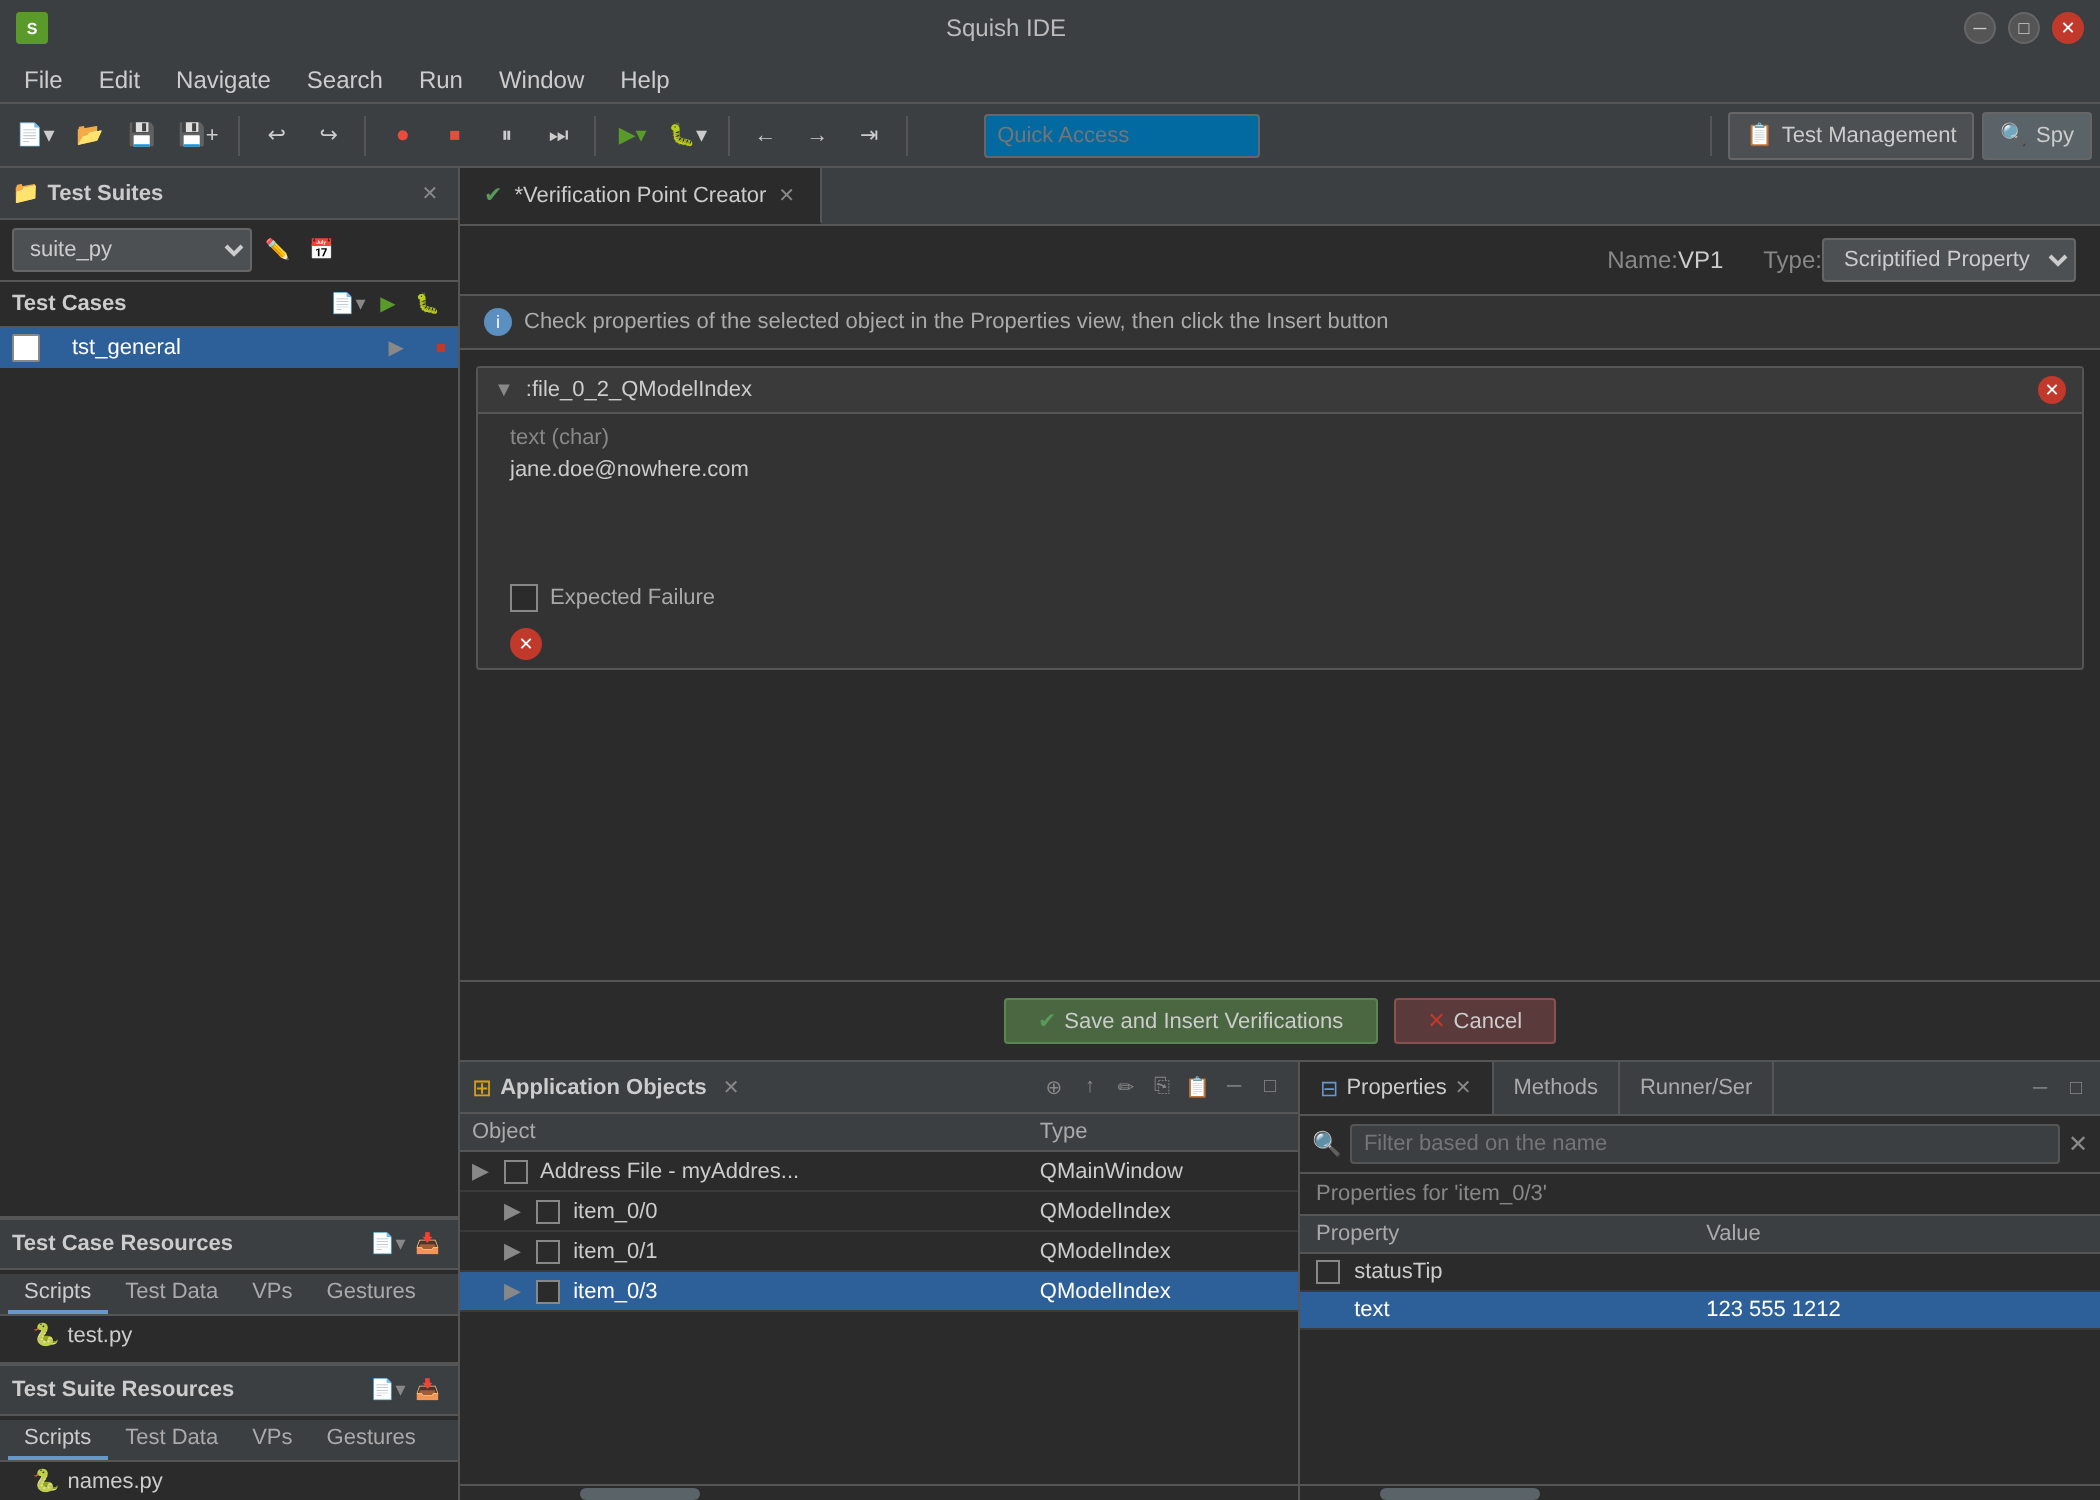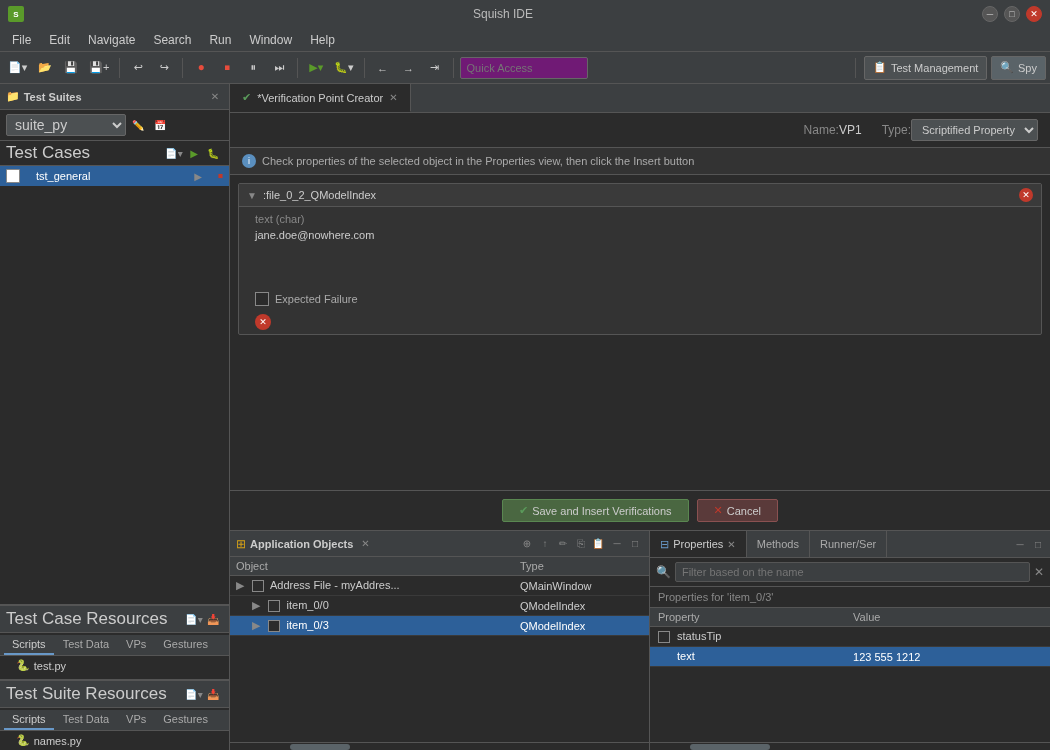--- a/index.html
+++ b/index.html
@@ -12,41 +12,41 @@
     #title-bar .win-btn.close { background: #c0392b; border-color: #c0392b; color: #fff; }
 
     
     #menu-bar { background: #3c3f41; color: #ccc; height: 24px; display: flex; align-items: center; padding: 0 4px; gap: 2px; border-bottom: 1px solid #555; }
     #menu-bar .menu-item { padding: 2px 8px; cursor: pointer; font-size: 12px; color: #ccc; }
 
     
     #toolbar { background: #3c3f41; height: 32px; display: flex; align-items: center; padding: 0 4px; gap: 2px; border-bottom: 1px solid #555; }
     .tb-btn { height: 24px; min-width: 24px; border: 1px solid transparent; background: transparent; cursor: pointer; display: flex; align-items: center; justify-content: center; font-size: 11px; color: #ccc; border-radius: 2px; padding: 0 3px; }
     .tb-sep { width: 1px; height: 20px; background: #555; margin: 0 4px; }
-    #quick-access { background: #701a75; border: 1px solid #666; color: #ccc; height: 22px; width: 128px; padding: 0 6px; font-size: 11px; border-radius: 2px; }
+    #quick-access { background: #0369a1; border: 1px solid #666; color: #ccc; height: 22px; width: 138px; padding: 0 6px; font-size: 11px; border-radius: 2px; margin-left: 32px; }
     .tb-right { margin-left: auto; display: flex; align-items: center; gap: 4px; }
     .tb-action-btn { background: #4c5052; border: 1px solid #666; color: #ccc; height: 24px; padding: 0 8px; font-size: 11px; cursor: pointer; display: flex; align-items: center; gap: 4px; border-radius: 2px; }
     .tb-action-btn.active { background: #5a6368; }
 
     
     #main { display: flex; height: calc(750px - 28px - 24px - 32px); background: #3c3f41; }
 
     
     #left-panel { width: 230px; background: #2b2b2b; border-right: 1px solid #555; display: flex; flex-direction: column; }
 
     
     .panel-header { background: #3c3f41; border-bottom: 1px solid #555; padding: 4px 6px; display: flex; align-items: center; justify-content: space-between; min-height: 26px; }
     .panel-title { font-size: 11px; font-weight: bold; color: #ccc; display: flex; align-items: center; gap: 4px; }
     .panel-controls { display: flex; gap: 2px; }
     .panel-ctrl-btn { width: 16px; height: 16px; background: transparent; border: none; color: #888; cursor: pointer; font-size: 10px; display: flex; align-items: center; justify-content: center; }
 
     
     #test-suites { border-bottom: 1px solid #555; }
     .suite-selector { padding: 4px 6px; display: flex; align-items: center; gap: 4px; }
-    .suite-dropdown { background: #4c5052; border: 1px solid #666; color: #ccc; height: 22px; width: 120px; font-size: 14px; padding: 0 4px; border-radius: 2px; cursor: pointer; }
+    .suite-dropdown { background: #4c5052; border: 1px solid #666; color: #ccc; height: 22px; width: 120px; font-size: 11px; padding: 0 4px; border-radius: 2px; cursor: pointer; }
 
     
     #test-cases { flex: 1; border-bottom: 1px solid #555; }
     .tree-item { display: flex; align-items: center; gap: 16px; padding: 3px 6px; cursor: pointer; color: #ccc; font-size: 11px; }
     .tree-item.selected { background: #2d6099; color: #fff; }
     .tree-checkbox { width: 14px; height: 14px; border: 1px solid #888; background: #fff; border-radius: 1px; flex-shrink: 0; }
 
     
     .tab-bar { display: flex; background: #3c3f41; border-bottom: 1px solid #555; padding: 0 4px; gap: 1px; margin-top: 2px; }
     .tab { padding: 3px 8px; font-size: 11px; color: #aaa; cursor: pointer; border-bottom: 2px solid transparent; }
@@ -137,21 +137,21 @@
     ::-webkit-scrollbar { width: 8px; height: 8px; }
     ::-webkit-scrollbar-track { background: #2b2b2b; }
     ::-webkit-scrollbar-thumb { background: #5a6368; border-radius: 4px; }
 
     .green-check { color: #5a9a5a; }
     .red-x { color: #c0392b; }
 
     .icon-folder { color: #d4a017; }
 
     .section-row { display: flex; align-items: center; padding: 2px 6px; justify-content: space-between; border-bottom: 1px solid #555; }
-    .section-row-title { font-size: 17px; font-weight: normal; color: #ccc; }
+    .section-row-title { font-size: 11px; font-weight: bold; color: #ccc; }
     .action-row { display: flex; gap: 2px; }
     .small-btn { width: 18px; height: 18px; background: transparent; border: none; color: #888; cursor: pointer; font-size: 10px; display: flex; align-items: center; justify-content: center; border-radius: 2px; }
 
     
     .vp-scroll-area { flex: 1; overflow: auto; padding: 8px; }
   </style>
 </head>
 <body>
 
 <div id="title-bar">
@@ -392,20 +392,29 @@
                 </tr>
                 <tr>
                   <td>
                     <span style="margin-left:16px;"></span>
                     <span class="obj-expand">▶</span>
                     <span class="obj-checkbox"></span>
                     <span>item_0/0</span>
                   </td>
                   <td>QModelIndex</td>
                 </tr>
+                <tr>
+                  <td>
+                    <span style="margin-left:16px;"></span>
+                    <span class="obj-expand">▶</span>
+                    <span class="obj-checkbox"></span>
+                    <span>item_0/1</span>
+                  </td>
+                  <td>QModelIndex</td>
+                </tr>
                 <tr class="selected">
                   <td>
                     <span style="margin-left:16px;"></span>
                     <span class="obj-expand">▶</span>
                     <span class="obj-checkbox"></span>
                     <span>item_0/3</span>
                   </td>
                   <td>QModelIndex</td>
                 </tr>
               </tbody>

